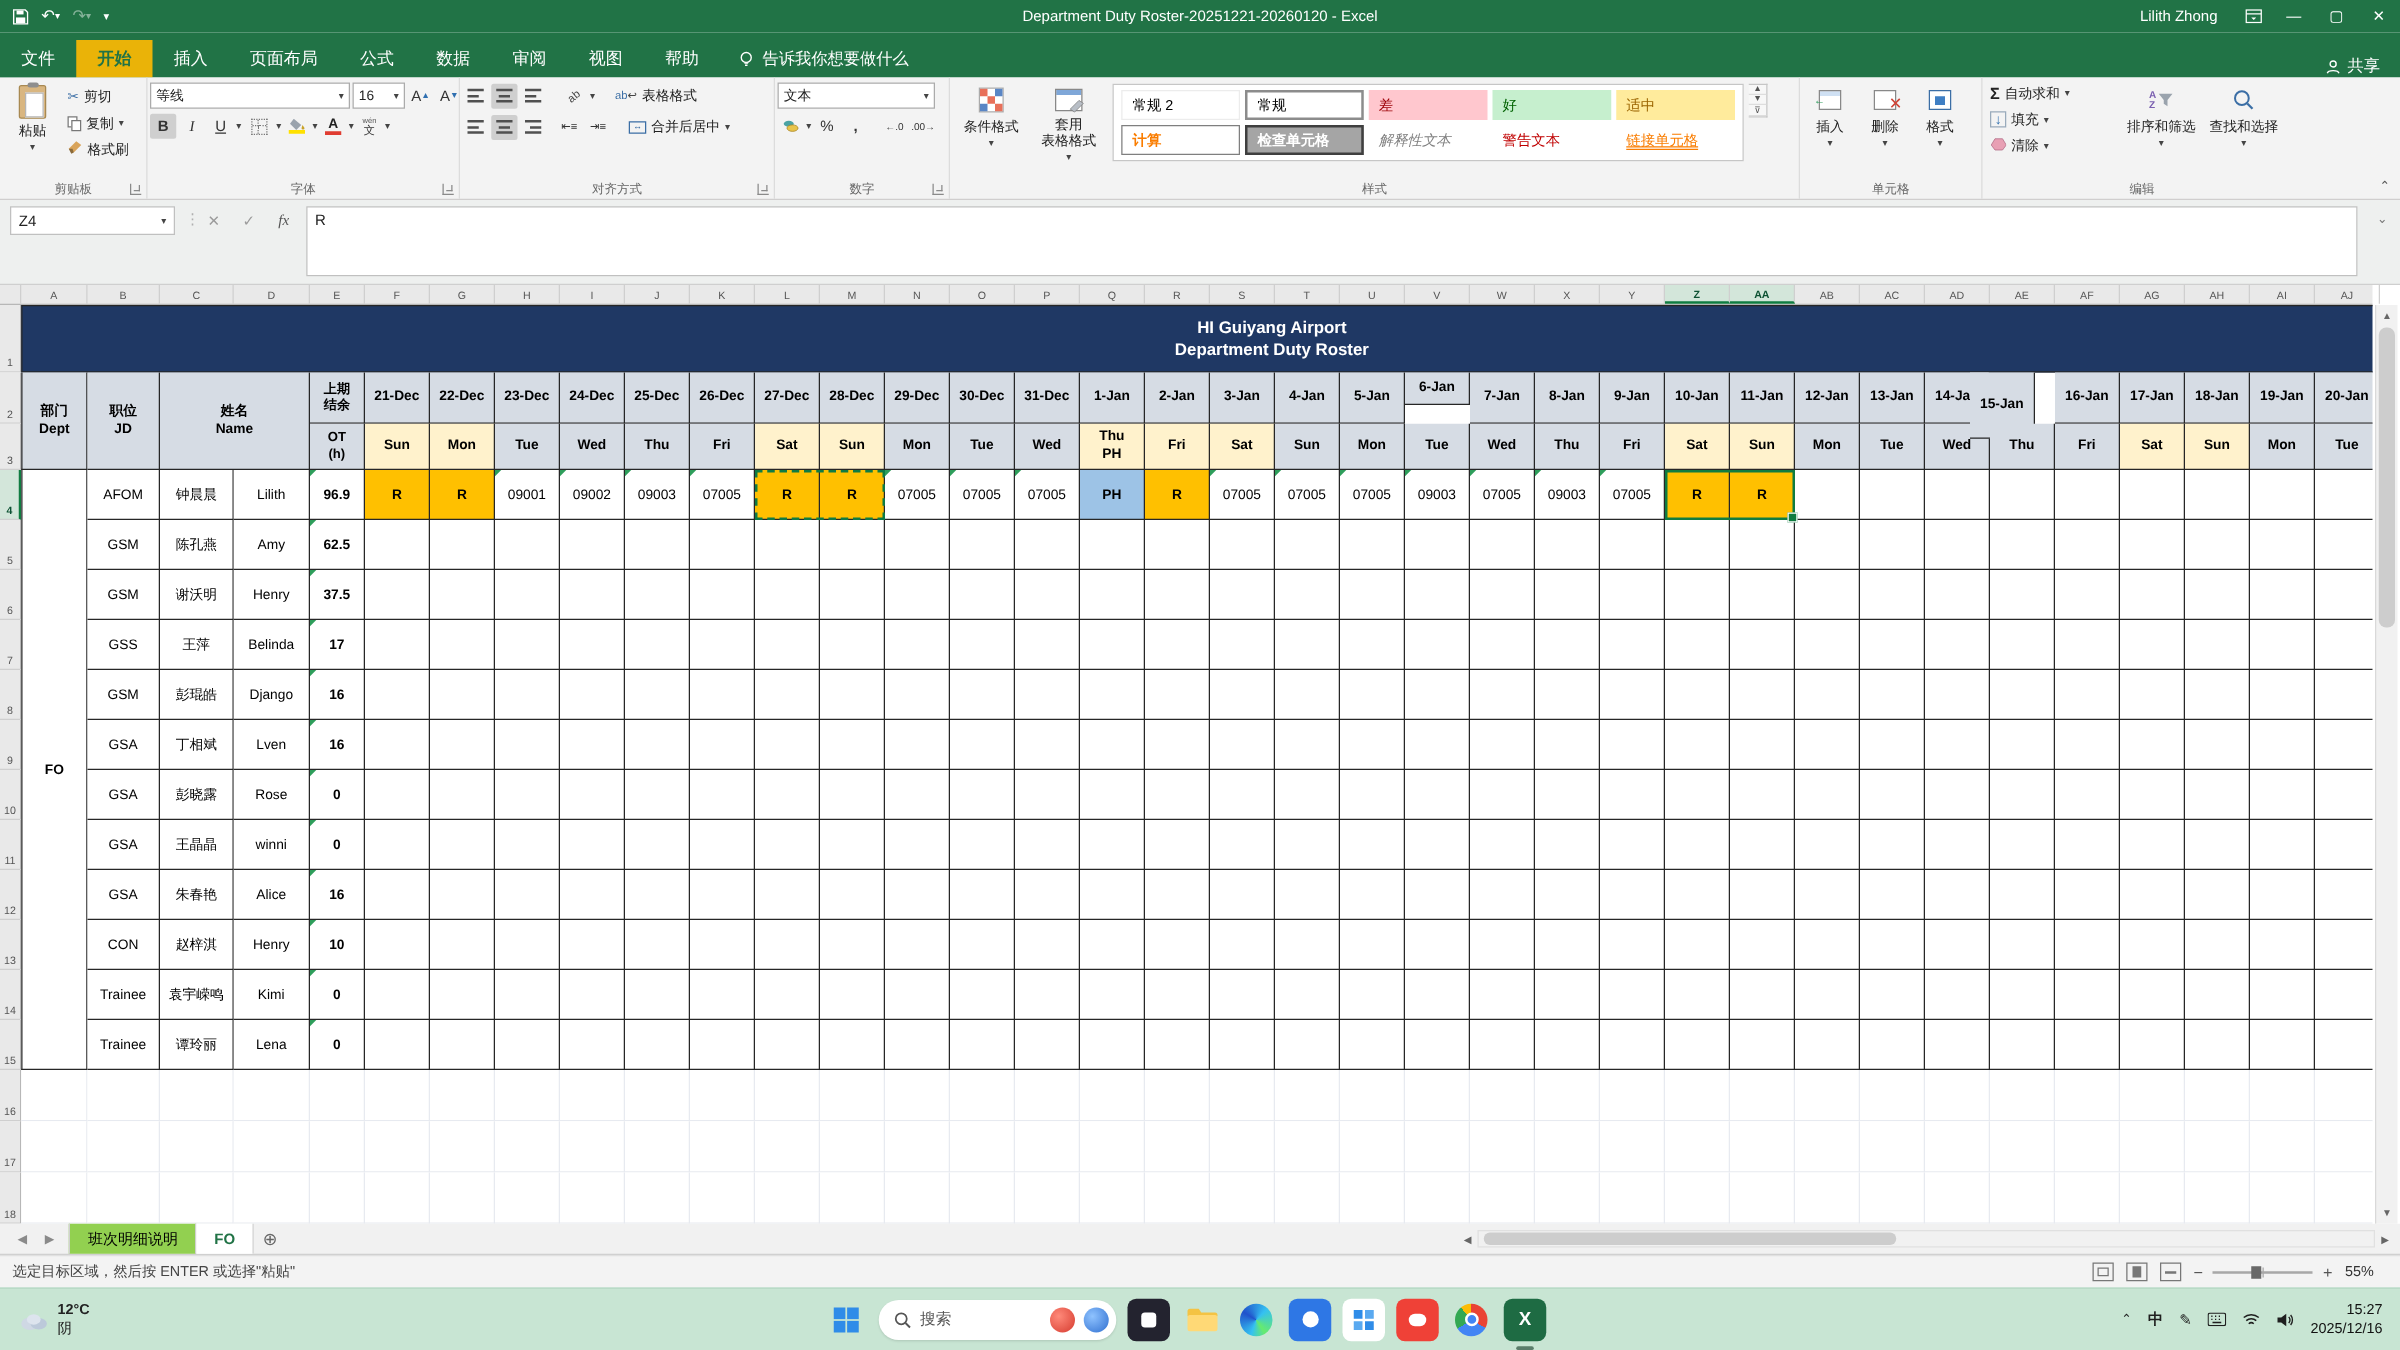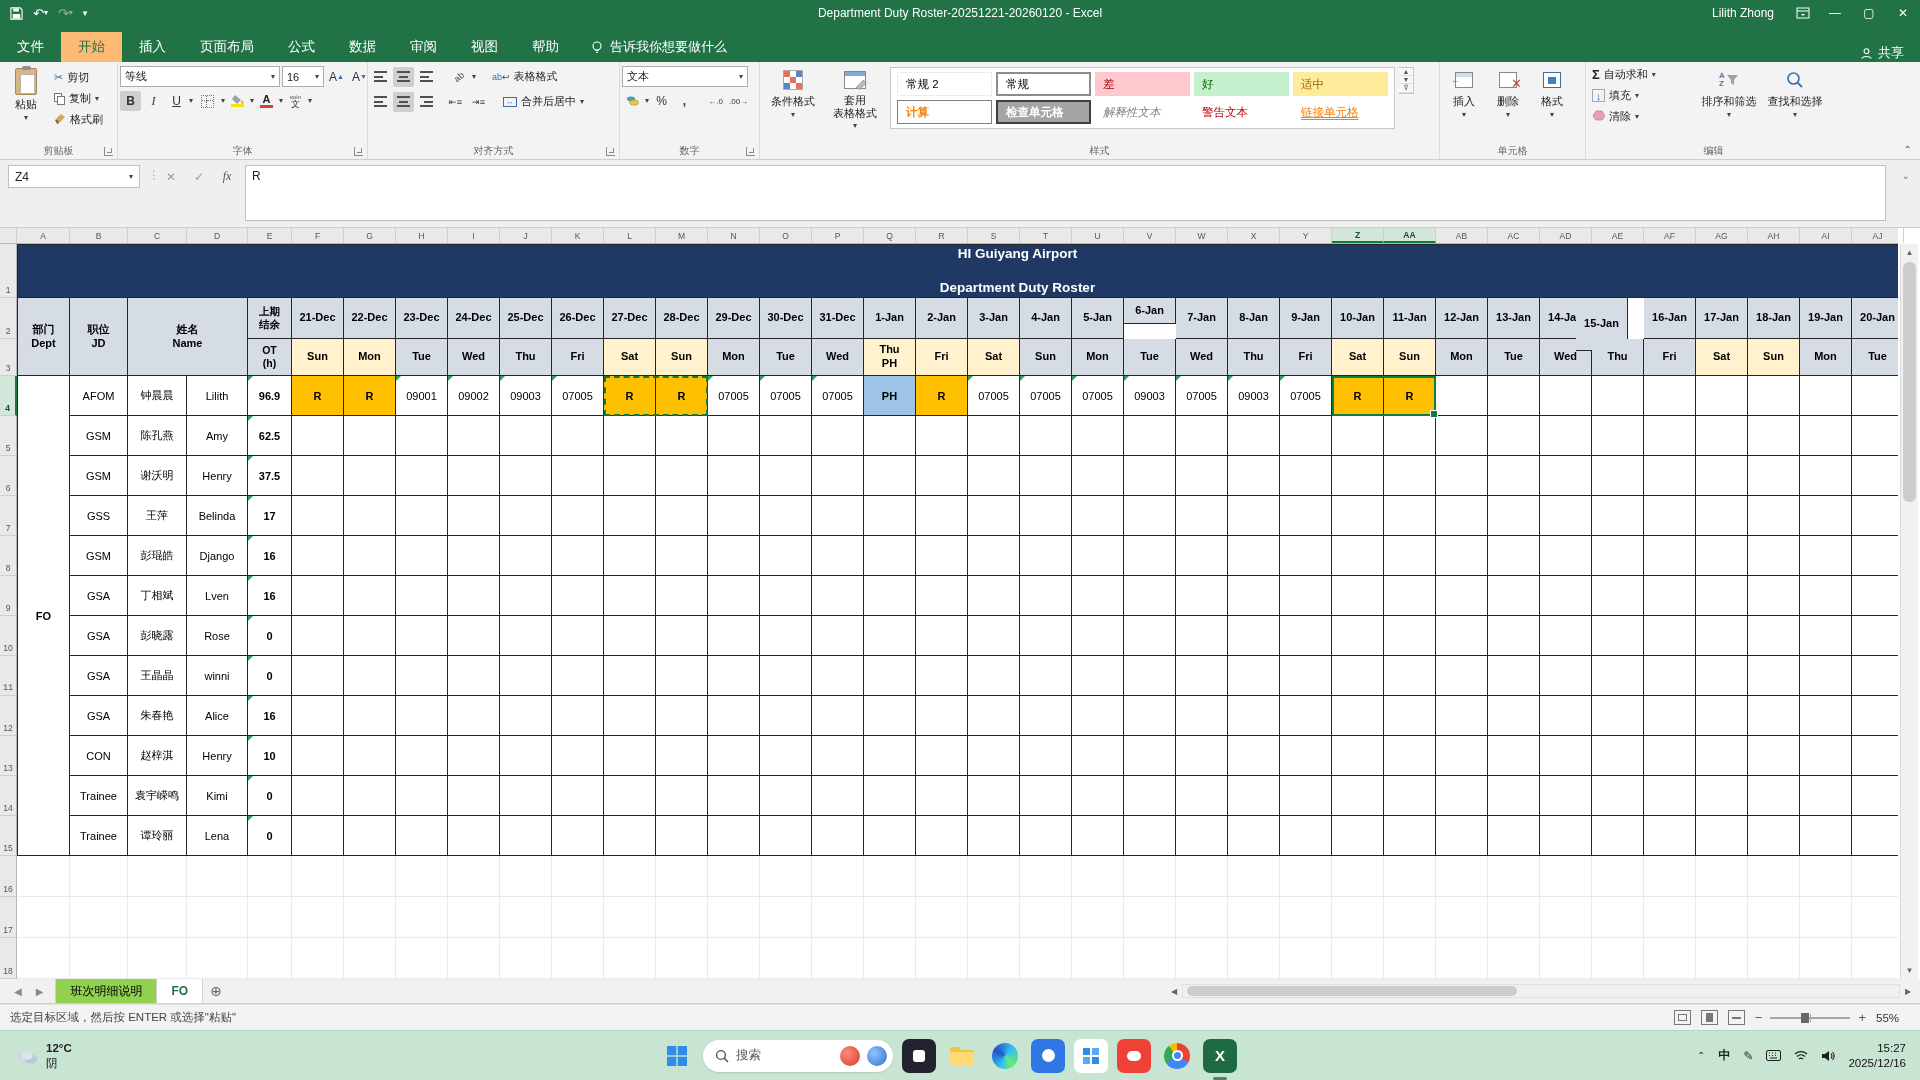--- a/index.html
+++ b/index.html
@@ -19,21 +19,21 @@
   .t-title { position:absolute; left:0; right:0; text-align:center; font-size:12px; color:#fff; pointer-events:none;}
   .t-right { margin-left:auto; display:flex; align-items:center; height:100%; }
   .t-user { font-size:12px; margin-right:14px; }
   .wbtn { width:34px; height:26px; display:flex; align-items:center; justify-content:center; font-size:12px; }
   .ribdisp { width:30px; }
 
   
   .rtabs { position:absolute; top:26px; left:0; right:0; height:36px; background:var(--green);
     display:flex; align-items:flex-end; }
   .rtab { padding:8px 17px; font-size:13.5px; color:#fff; height:30px; display:flex; align-items:center; }
-  .rtab.active { background:#fdba74; color:var(--green); font-weight:400; }
+  .rtab.active { background:#eab308; color:var(--green); font-weight:700; }
   .rtab.filetab { background:var(--green); font-weight:400; }
   .tellme { display:flex; align-items:center; gap:6px; color:#fff; font-size:13px; padding:0 14px; height:30px; }
   .share { margin-left:auto; display:flex; align-items:center; gap:5px; color:#fff; font-size:13px; padding-right:16px; }
 
   
   .ribbon { position:absolute; top:62px; left:0; right:0; height:98px; background:#f3f3f3;
     border-bottom:1px solid #d0cece; display:flex; }
   .grp { display:flex; flex-direction:column; border-right:1px solid #dcdcdc; padding:2px 2px 0 2px; }
   .gbody { flex:1; display:flex; align-items:flex-start; }
   .glabel { height:17px; text-align:center; font-size:10px; color:#666; display:flex; align-items:center; justify-content:center; gap:0; position:relative; }
@@ -618,29 +618,29 @@
       <div class="rowhdr-cell" style="top: 0px; height: 54px;">1</div>
       <div class="rowhdr-cell" style="top: 54px; height: 41px;">2</div>
       <div class="rowhdr-cell" style="top: 95px; height: 37px;">3</div>
       <div class="rowhdr-cell selrow" style="top: 132px; height: 40px;">4</div>
       <div class="rowhdr-cell" style="top: 172px; height: 40px;">5</div>
       <div class="rowhdr-cell" style="top: 212px; height: 40px;">6</div>
       <div class="rowhdr-cell" style="top: 252px; height: 40px;">7</div>
       <div class="rowhdr-cell" style="top: 292px; height: 40px;">8</div>
       <div class="rowhdr-cell" style="top: 332px; height: 40px;">9</div>
       <div class="rowhdr-cell" style="top: 372px; height: 40px;">10</div>
-      <div class="rowhdr-cell" style="top: 412px; height: 40px; font-family: Liberation Mono, monospace;">11</div>
+      <div class="rowhdr-cell" style="top: 412px; height: 40px;">11</div>
       <div class="rowhdr-cell" style="top: 452px; height: 40px;">12</div>
       <div class="rowhdr-cell" style="top: 492px; height: 40px;">13</div>
       <div class="rowhdr-cell" style="top: 532px; height: 40px;">14</div>
       <div class="rowhdr-cell" style="top: 572px; height: 40px;">15</div>
       <div class="rowhdr-cell" style="top: 612px; height: 41px;">16</div>
       <div class="rowhdr-cell" style="top: 653px; height: 41px;">17</div>
       <div class="rowhdr-cell" style="top: 694px; height: 41px;">18</div>
-      <div class="titleband" style="left: 17px; top: 0px; width: 1887px; height: 54px; justify-content: space-between;">
+      <div class="titleband" style="left: 17px; top: 0px; width: 1887px; height: 54px;">
         <div>HI Guiyang Airport</div>
         <div>Department Duty Roster</div>
       </div>
       <div class="cell hd" style="left: 17px; top: 54px; width: 53px; height: 78px; border-left: 1px solid rgb(38, 38, 38);">部门
 Dept</div>
       <div class="cell hd" style="left: 70px; top: 54px; width: 58px; height: 78px;">职位
 JD</div>
       <div class="cell hd" style="left: 128px; top: 54px; width: 120px; height: 78px;">姓名
 Name</div>
       <div class="cell hd" style="left: 248px; top: 54px; width: 44px; height: 41px; font-size: 10.5px;">上期

